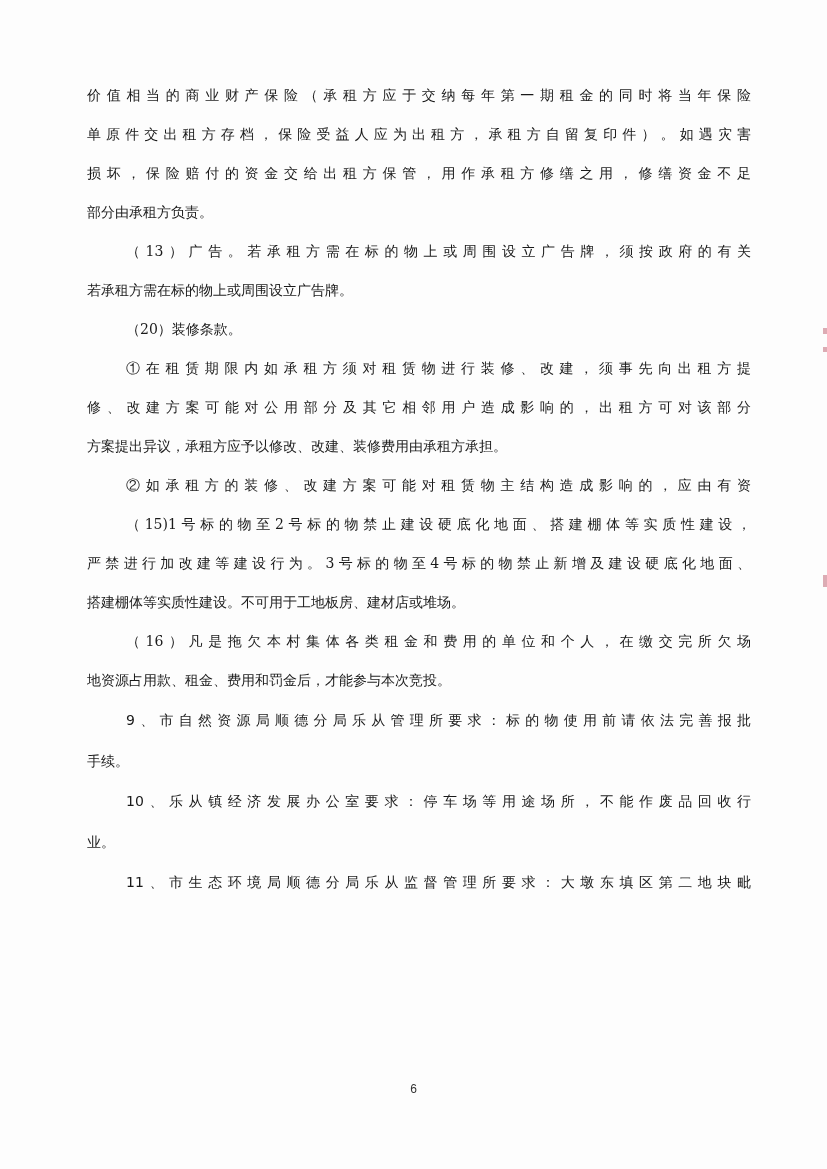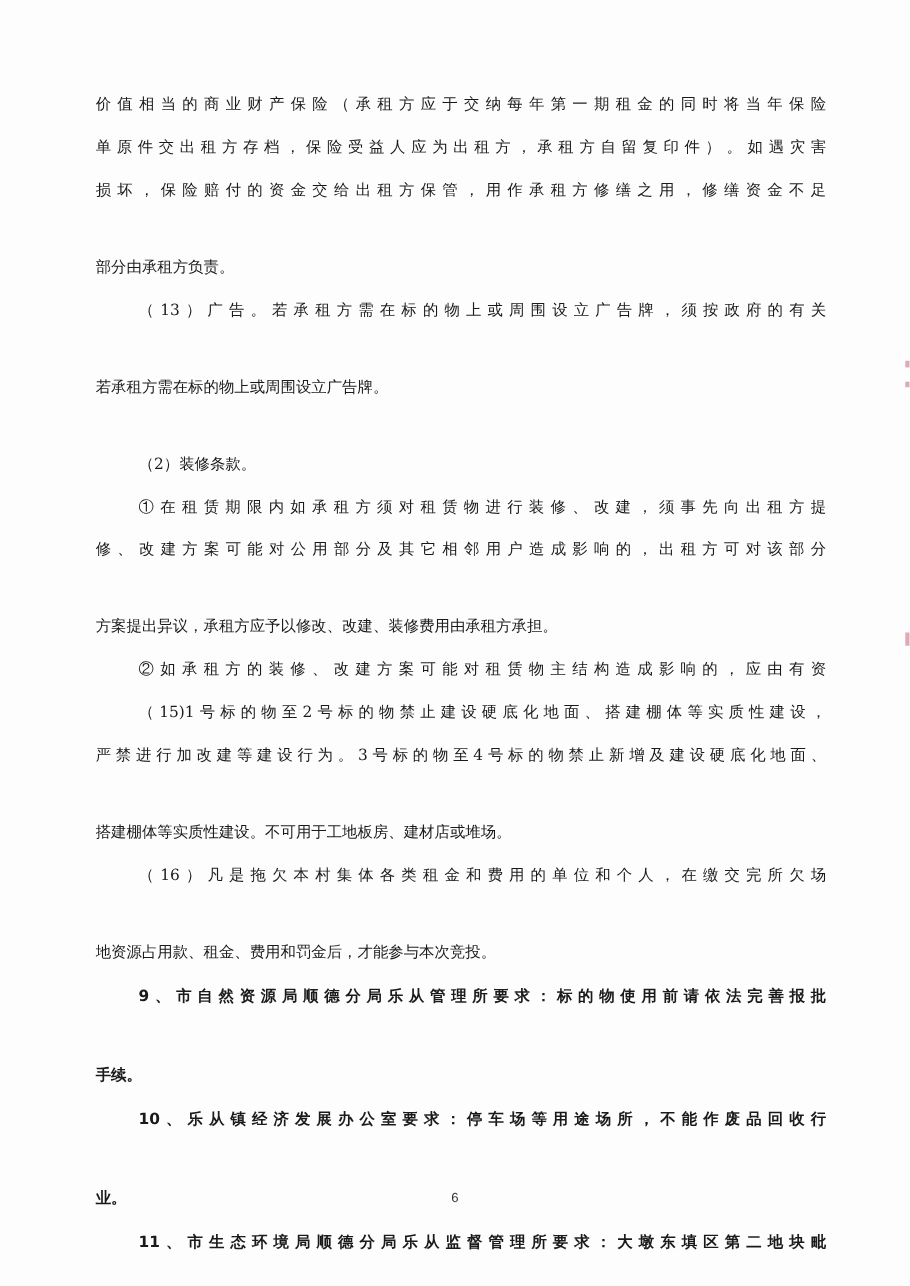--- a/index.html
+++ b/index.html
@@ -5,23 +5,23 @@
   html, body { margin: 0; padding: 0; }
   body {
     width: 827px; height: 1169px; background: #fdfdfd; position: relative; overflow: hidden;
     font-family: "DejaVu Serif", "Liberation Serif", serif; color: #1a1a1a;
   }
   .page { position: absolute; left: 87px; top: 76px; width: 664px; }
   .line {
     height: 39px; line-height: 39px; font-size: 14px; white-space: nowrap;
     text-align: justify; text-align-last: justify; letter-spacing: 0;
   }
-  .line.last { text-align-last: left; margin-top: 31px; }
+  .line.last { text-align-last: left; }
   .indent { padding-left: 39px; }
-  .bold { font-weight: bold; font-family: "DejaVu Sans", "Liberation Sans", sans-serif; }
+  .bold { font-weight: normal; font-family: "DejaVu Sans", "Liberation Sans", sans-serif; }
   .boldsec .line { height: 40.5px; line-height: 40.5px; }
   .page-number {
     position: absolute; left: 0; width: 827px; top: 1082px; text-align: center;
     font-family: "Liberation Sans", sans-serif; font-size: 12px; color: #333;
   }
   .seal-trace { position: absolute; right: 0; width: 4px; background: #b34a5a; opacity: 0.45; }
 </style>
 </head>
 <body>
 
@@ -31,21 +31,21 @@
     <div class="line">价值相当的商业财产保险（承租方应于交纳每年第一期租金的同时将当年保险</div>
     <div class="line">单原件交出租方存档，保险受益人应为出租方，承租方自留复印件）。如遇灾害</div>
     <div class="line">损坏，保险赔付的资金交给出租方保管，用作承租方修缮之用，修缮资金不足</div>
     <div class="line last">部分由承租方负责。</div>
   </div>
   <div>
     <div class="line indent">（13）广告。若承租方需在标的物上或周围设立广告牌，须按政府的有关</div>
     <div class="line last">若承租方需在标的物上或周围设立广告牌。</div>
   </div>
   <div>
-    <div class="line indent last">（2）装修条款。</div>
+    <div class="line indent last">（20）装修条款。</div>
   </div>
   <div>
     <div class="line indent">①在租赁期限内如承租方须对租赁物进行装修、改建，须事先向出租方提</div>
     <div class="line">修、改建方案可能对公用部分及其它相邻用户造成影响的，出租方可对该部分</div>
     <div class="line last">方案提出异议，承租方应予以修改、改建、装修费用由承租方承担。</div>
   </div>
   <div>
     <div class="line indent">②如承租方的装修、改建方案可能对租赁物主结构造成影响的，应由有资</div>
   </div>
   <div>

